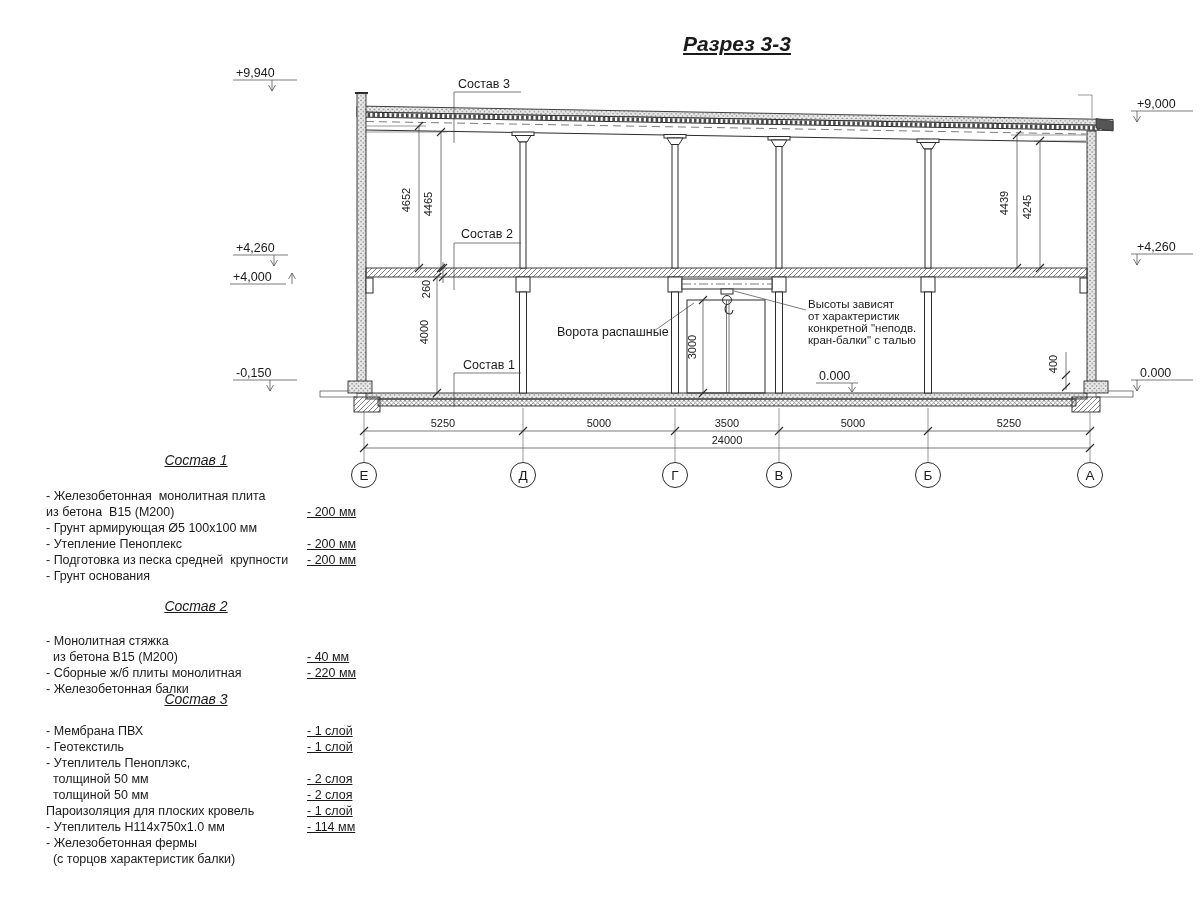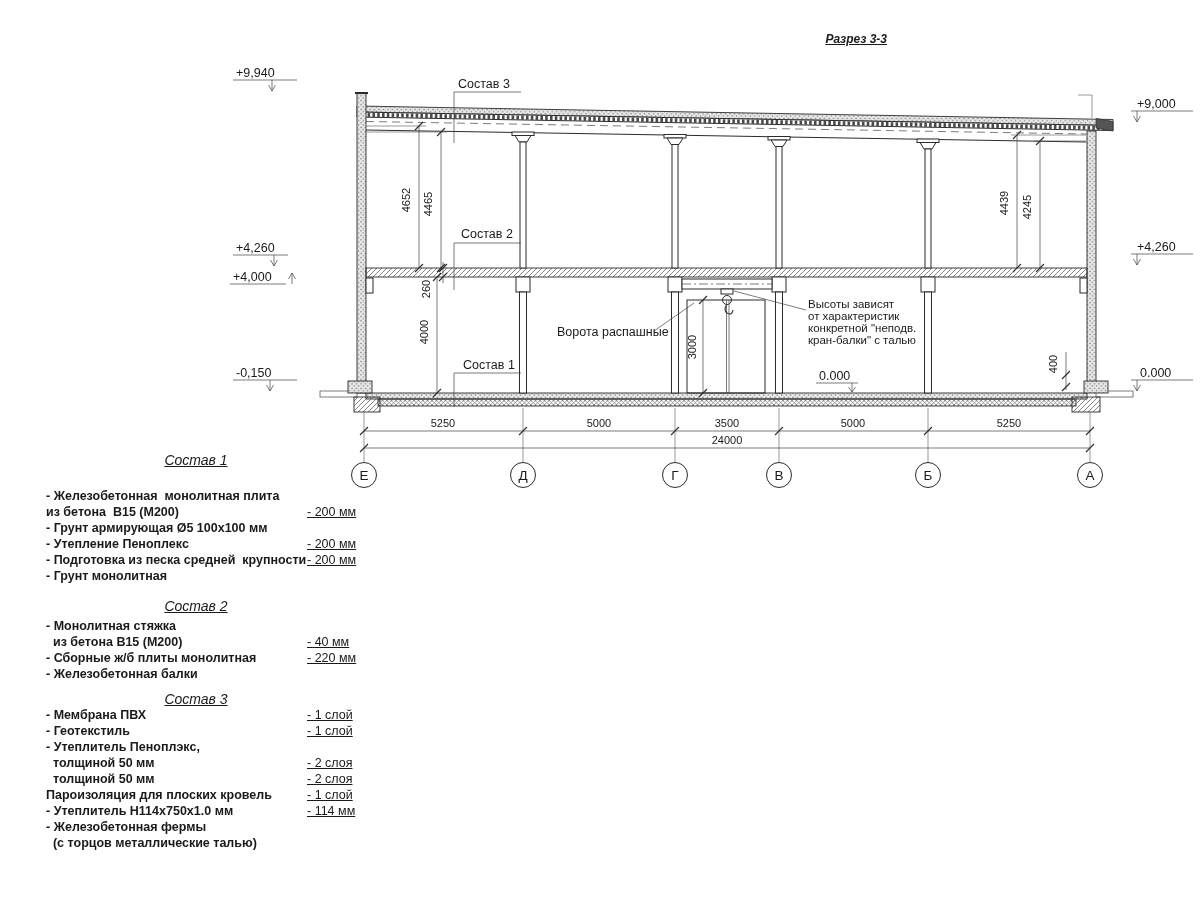--- a/index.html
+++ b/index.html
@@ -16,34 +16,34 @@
   .note{font-size:11.5px;}
   .ln{stroke:#2b2b2b;stroke-width:1;fill:none;}
   .tn{stroke:#444;stroke-width:.7;fill:none;}
   .xt{stroke:#555;stroke-width:.6;fill:none;}
   .tk{stroke:#2b2b2b;stroke-width:1.1;fill:none;}
   .wf{fill:#fff;stroke:#2b2b2b;stroke-width:1;}
   .hsand{fill:url(#sand);stroke:#2b2b2b;stroke-width:.9;}
   .hdg{fill:url(#hdiag);stroke:#2b2b2b;stroke-width:.9;}
   .hcx{fill:url(#hcross);stroke:#2b2b2b;stroke-width:.9;}
   
-  #title{position:absolute;left:587px;top:32px;width:300px;text-align:right;
-         font-size:12px;font-style:italic;font-weight:600;
+  #title{position:absolute;left:587px;top:32px;width:300px;text-align:center;
+         font-size:21px;font-style:italic;font-weight:600;
          text-decoration:underline;}
   
   .comp{position:absolute;left:46px;width:330px;font-size:12.5px;line-height:16px;}
   .comp h3{margin:0;width:300px;text-align:center;font-size:14px;font-style:italic;
            font-weight:400;text-decoration:underline;line-height:16px;}
   .rows{position:relative;}
   .row{position:relative;height:16px;}
-  .row .t{position:absolute;left:0;white-space:pre;font-weight:bold;}
+  .row .t{position:absolute;left:0;white-space:pre;}
   .row .v{position:absolute;left:261px;white-space:pre;text-decoration:underline;}
   #comp1{top:452px;} #comp1 .rows{margin-top:20px;}
-  #comp2{top:598px;} #comp2 .rows{margin-top:4px;}
-  #comp3{top:691px;} #comp3 .rows{}
+  #comp2{top:598px;} #comp2 .rows{margin-top:19px;}
+  #comp3{top:691px;} #comp3 .rows{margin-top:16px;}
 </style>
 </head>
 <body>
 
 <div id="stage">
 
   <div id="title">Разрез 3-3</div>
 
   <svg width="1200" height="900" viewBox="0 0 1200 900">
     <defs>
@@ -274,21 +274,21 @@
         </div>
       <div class="row">
           <span class="t">- Утепление Пеноплекс</span>
           <span class="v">- 200 мм</span>
         </div>
       <div class="row">
           <span class="t">- Подготовка из песка средней  крупности</span>
           <span class="v">- 200 мм</span>
         </div>
       <div class="row">
-          <span class="t">- Грунт монолитная</span>
+          <span class="t">- Грунт основания</span>
         </div>
     </div>
   </div>
 
   <div class="comp" id="comp2">
     <h3>Состав 2</h3>
     <div class="rows">
       <div class="row">
           <span class="t">- Монолитная стяжка</span>
         </div>
@@ -333,18 +333,18 @@
           <span class="v">- 1 слой</span>
         </div>
       <div class="row">
           <span class="t">- Утеплитель Н114х750х1.0 мм</span>
           <span class="v">- 114 мм</span>
         </div>
       <div class="row">
           <span class="t">- Железобетонная фермы</span>
         </div>
       <div class="row">
-          <span class="t">  (с торцов металлические талью)</span>
+          <span class="t">  (с торцов характеристик балки)</span>
         </div>
     </div>
   </div>
 
 </div>
 
 </body></html>

